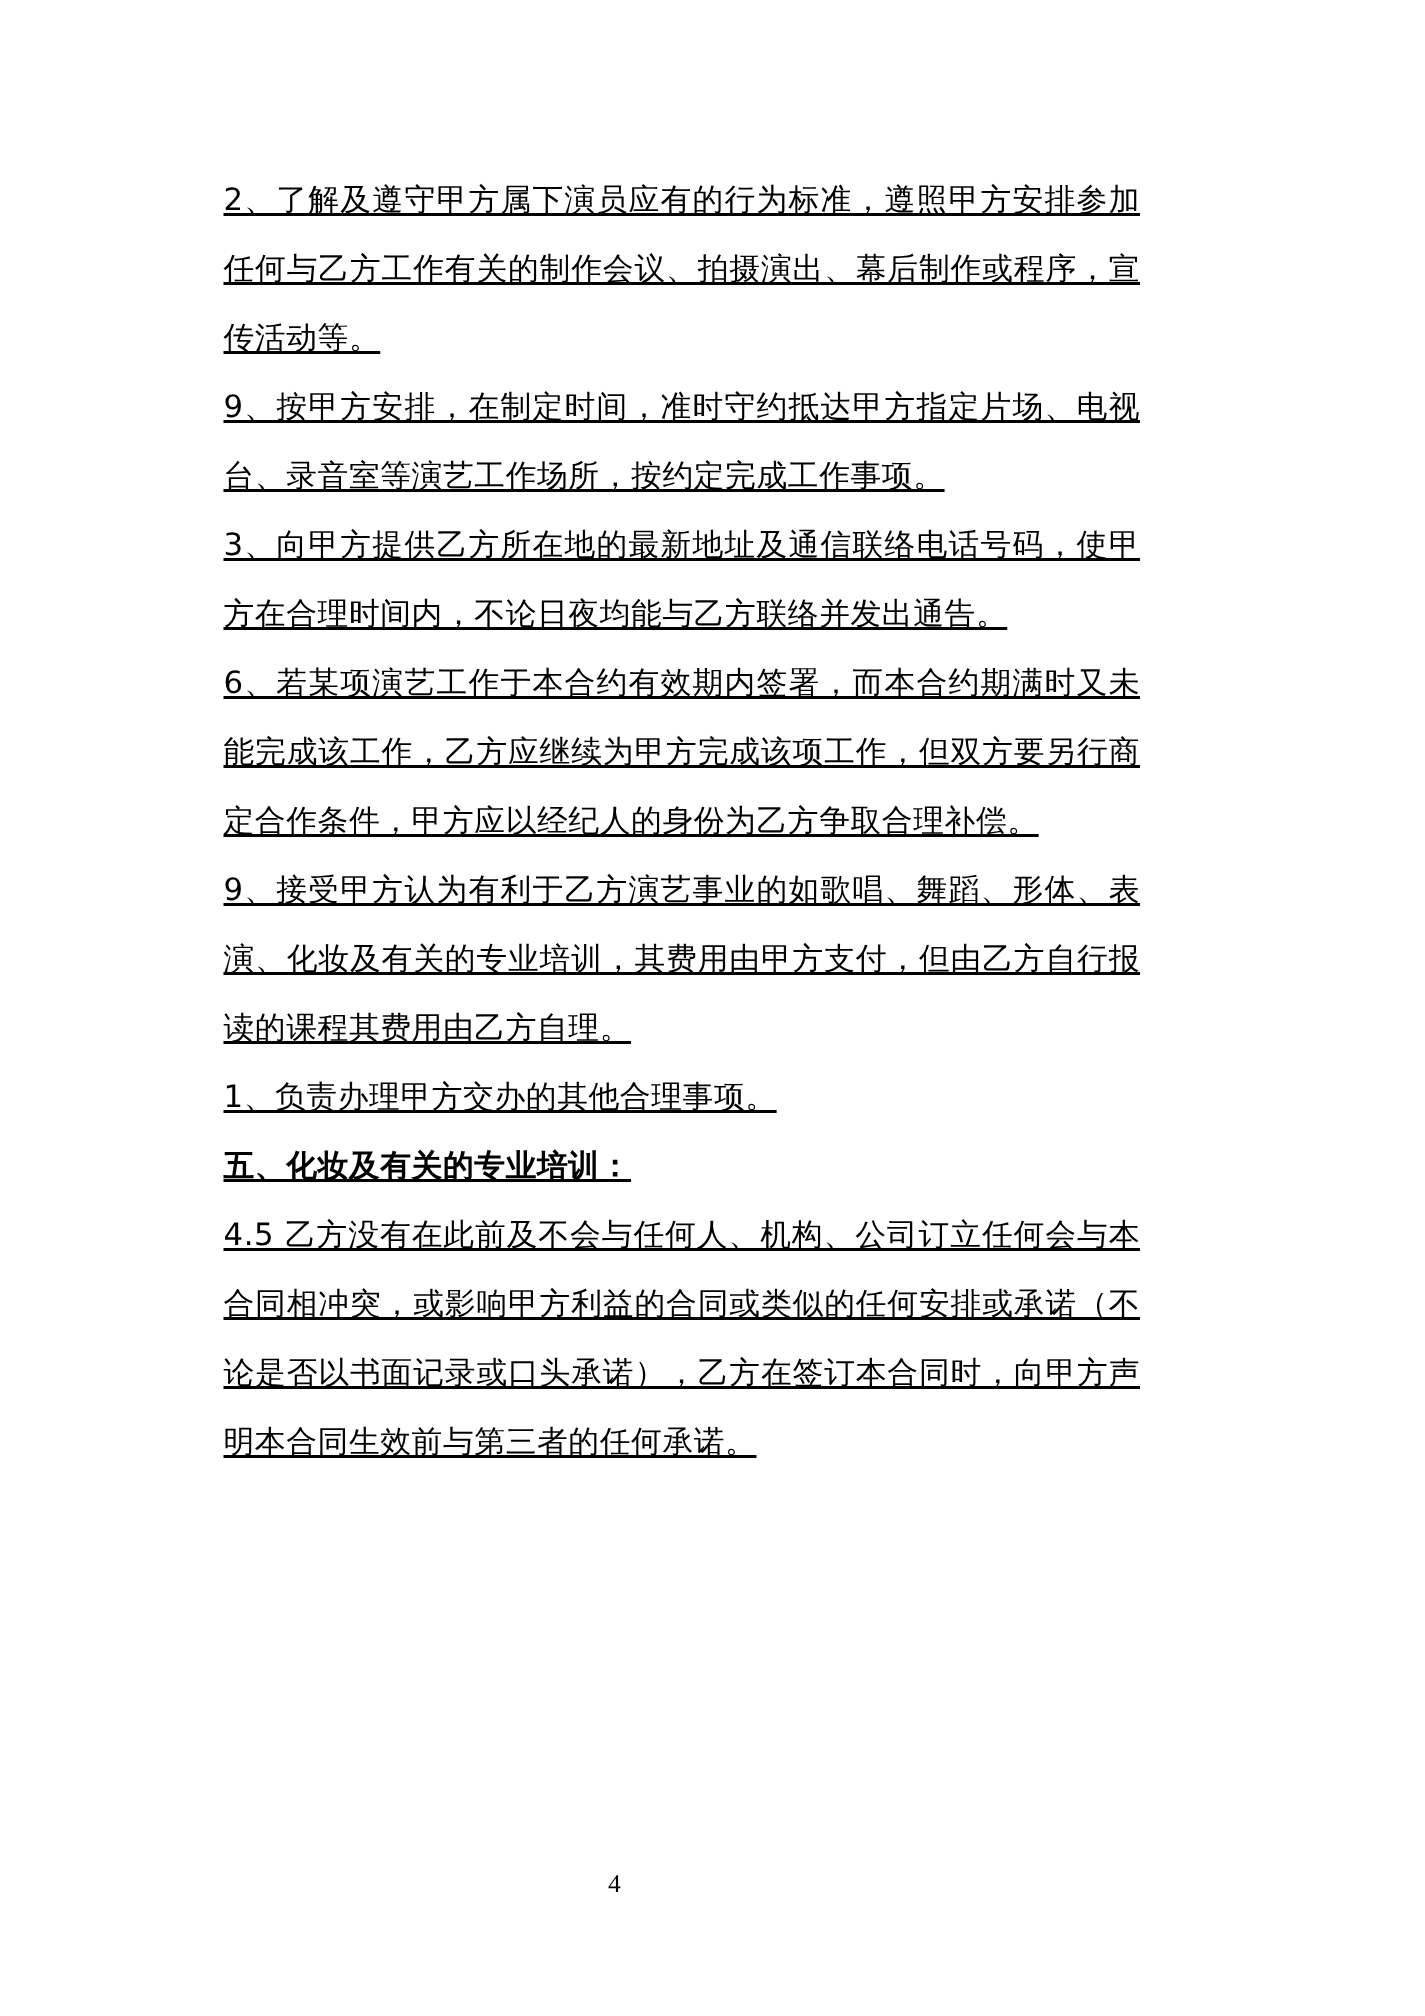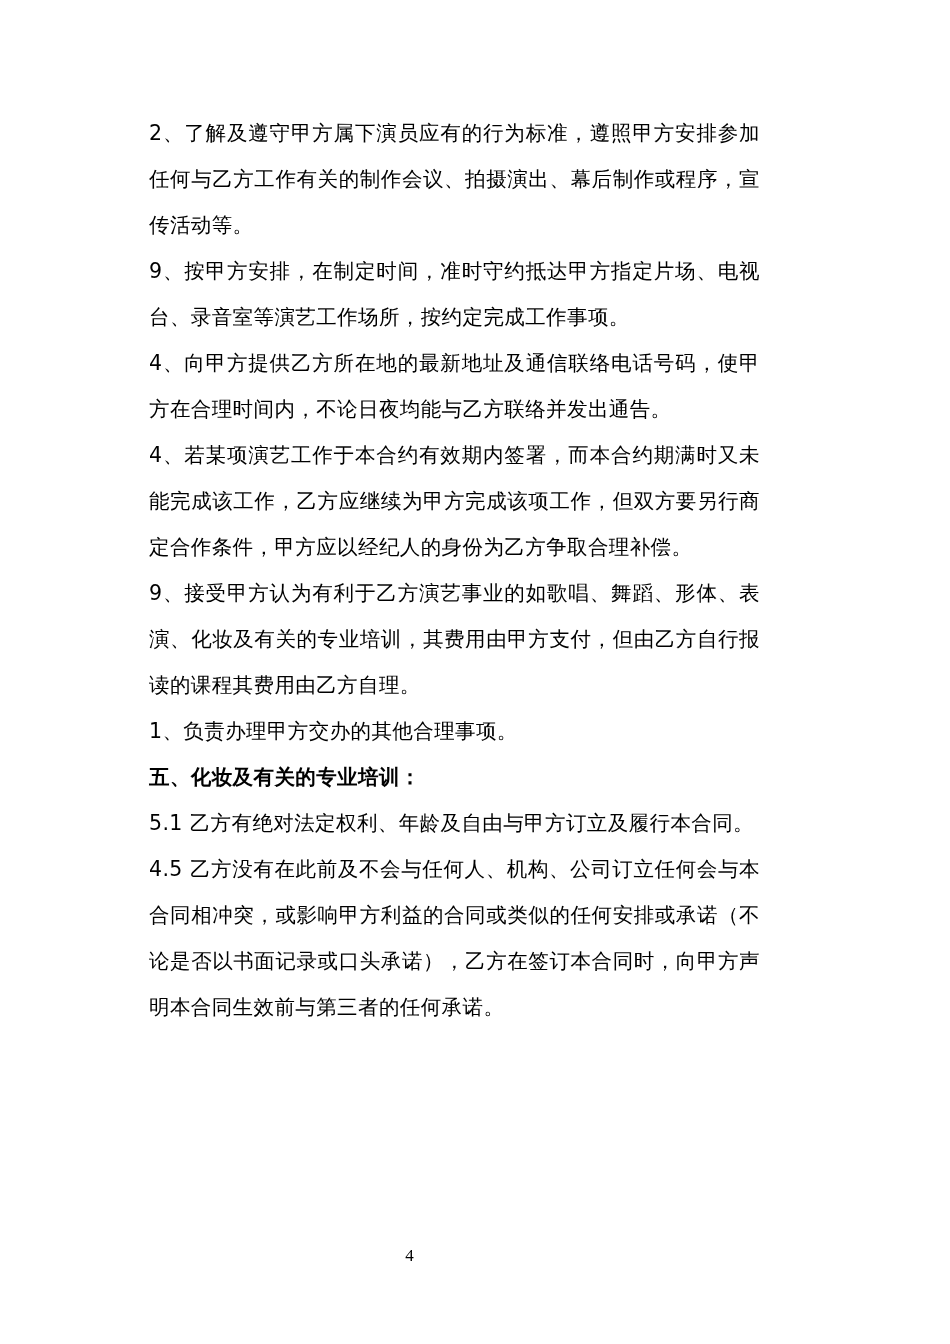--- a/index.html
+++ b/index.html
@@ -14,20 +14,21 @@
     color: #000000;
     position: relative;
     overflow: hidden;
   }
   .page {
     position: relative;
     width: 819px;
     height: 1344px;
     box-sizing: border-box;
     padding: 110px 59px 0 135px;
+    text-decoration: underline;
   }
   .doc-body {
     font-size: 20.5px;
     line-height: 46px;
     letter-spacing: 0.4px;
     text-align: justify;
     text-justify: inter-ideograph;
   }
   .para {
     margin: 0;
@@ -53,22 +54,21 @@
     color: #000;
   }
 </style>
 </head>
 <body>
 
 <div class="page">
   <div class="doc-body">
     <p class="para indent">2、了解及遵守甲方属下演员应有的行为标准，遵照甲方安排参加任何与乙方工作有关的制作会议、拍摄演出、幕后制作或程序，宣传活动等。</p>
     <p class="para indent">9、按甲方安排，在制定时间，准时守约抵达甲方指定片场、电视台、录音室等演艺工作场所，按约定完成工作事项。</p>
-    <p class="para indent">4、向甲方提供乙方所在地的最新地址及通信联络电话号码，使甲方在合理时间内，不论日夜均能与乙方联络并发出通告。</p>
-    <p class="para indent">4、若某项演艺工作于本合约有效期内签署，而本合约期满时又未能完成该工作，乙方应继续为甲方完成该项工作，但双方要另行商定合作条件，甲方应以经纪人的身份为乙方争取合理补偿。</p>
+    <p class="para indent">3、向甲方提供乙方所在地的最新地址及通信联络电话号码，使甲方在合理时间内，不论日夜均能与乙方联络并发出通告。</p>
+    <p class="para indent">6、若某项演艺工作于本合约有效期内签署，而本合约期满时又未能完成该工作，乙方应继续为甲方完成该项工作，但双方要另行商定合作条件，甲方应以经纪人的身份为乙方争取合理补偿。</p>
     <p class="para indent">9、接受甲方认为有利于乙方演艺事业的如歌唱、舞蹈、形体、表演、化妆及有关的专业培训，其费用由甲方支付，但由乙方自行报读的课程其费用由乙方自理。</p>
     <p class="para indent">1、负责办理甲方交办的其他合理事项。</p>
     <p class="para heading">五、化妆及有关的专业培训：</p>
-    <p class="para indent">5.1 乙方有绝对法定权利、年龄及自由与甲方订立及履行本合同。</p>
     <p class="para indent">4.5 乙方没有在此前及不会与任何人、机构、公司订立任何会与本合同相冲突，或影响甲方利益的合同或类似的任何安排或承诺（不论是否以书面记录或口头承诺），乙方在签订本合同时，向甲方声明本合同生效前与第三者的任何承诺。</p>
   </div>
   <div class="page-number">4</div>
 </div>
 
 </body></html>

